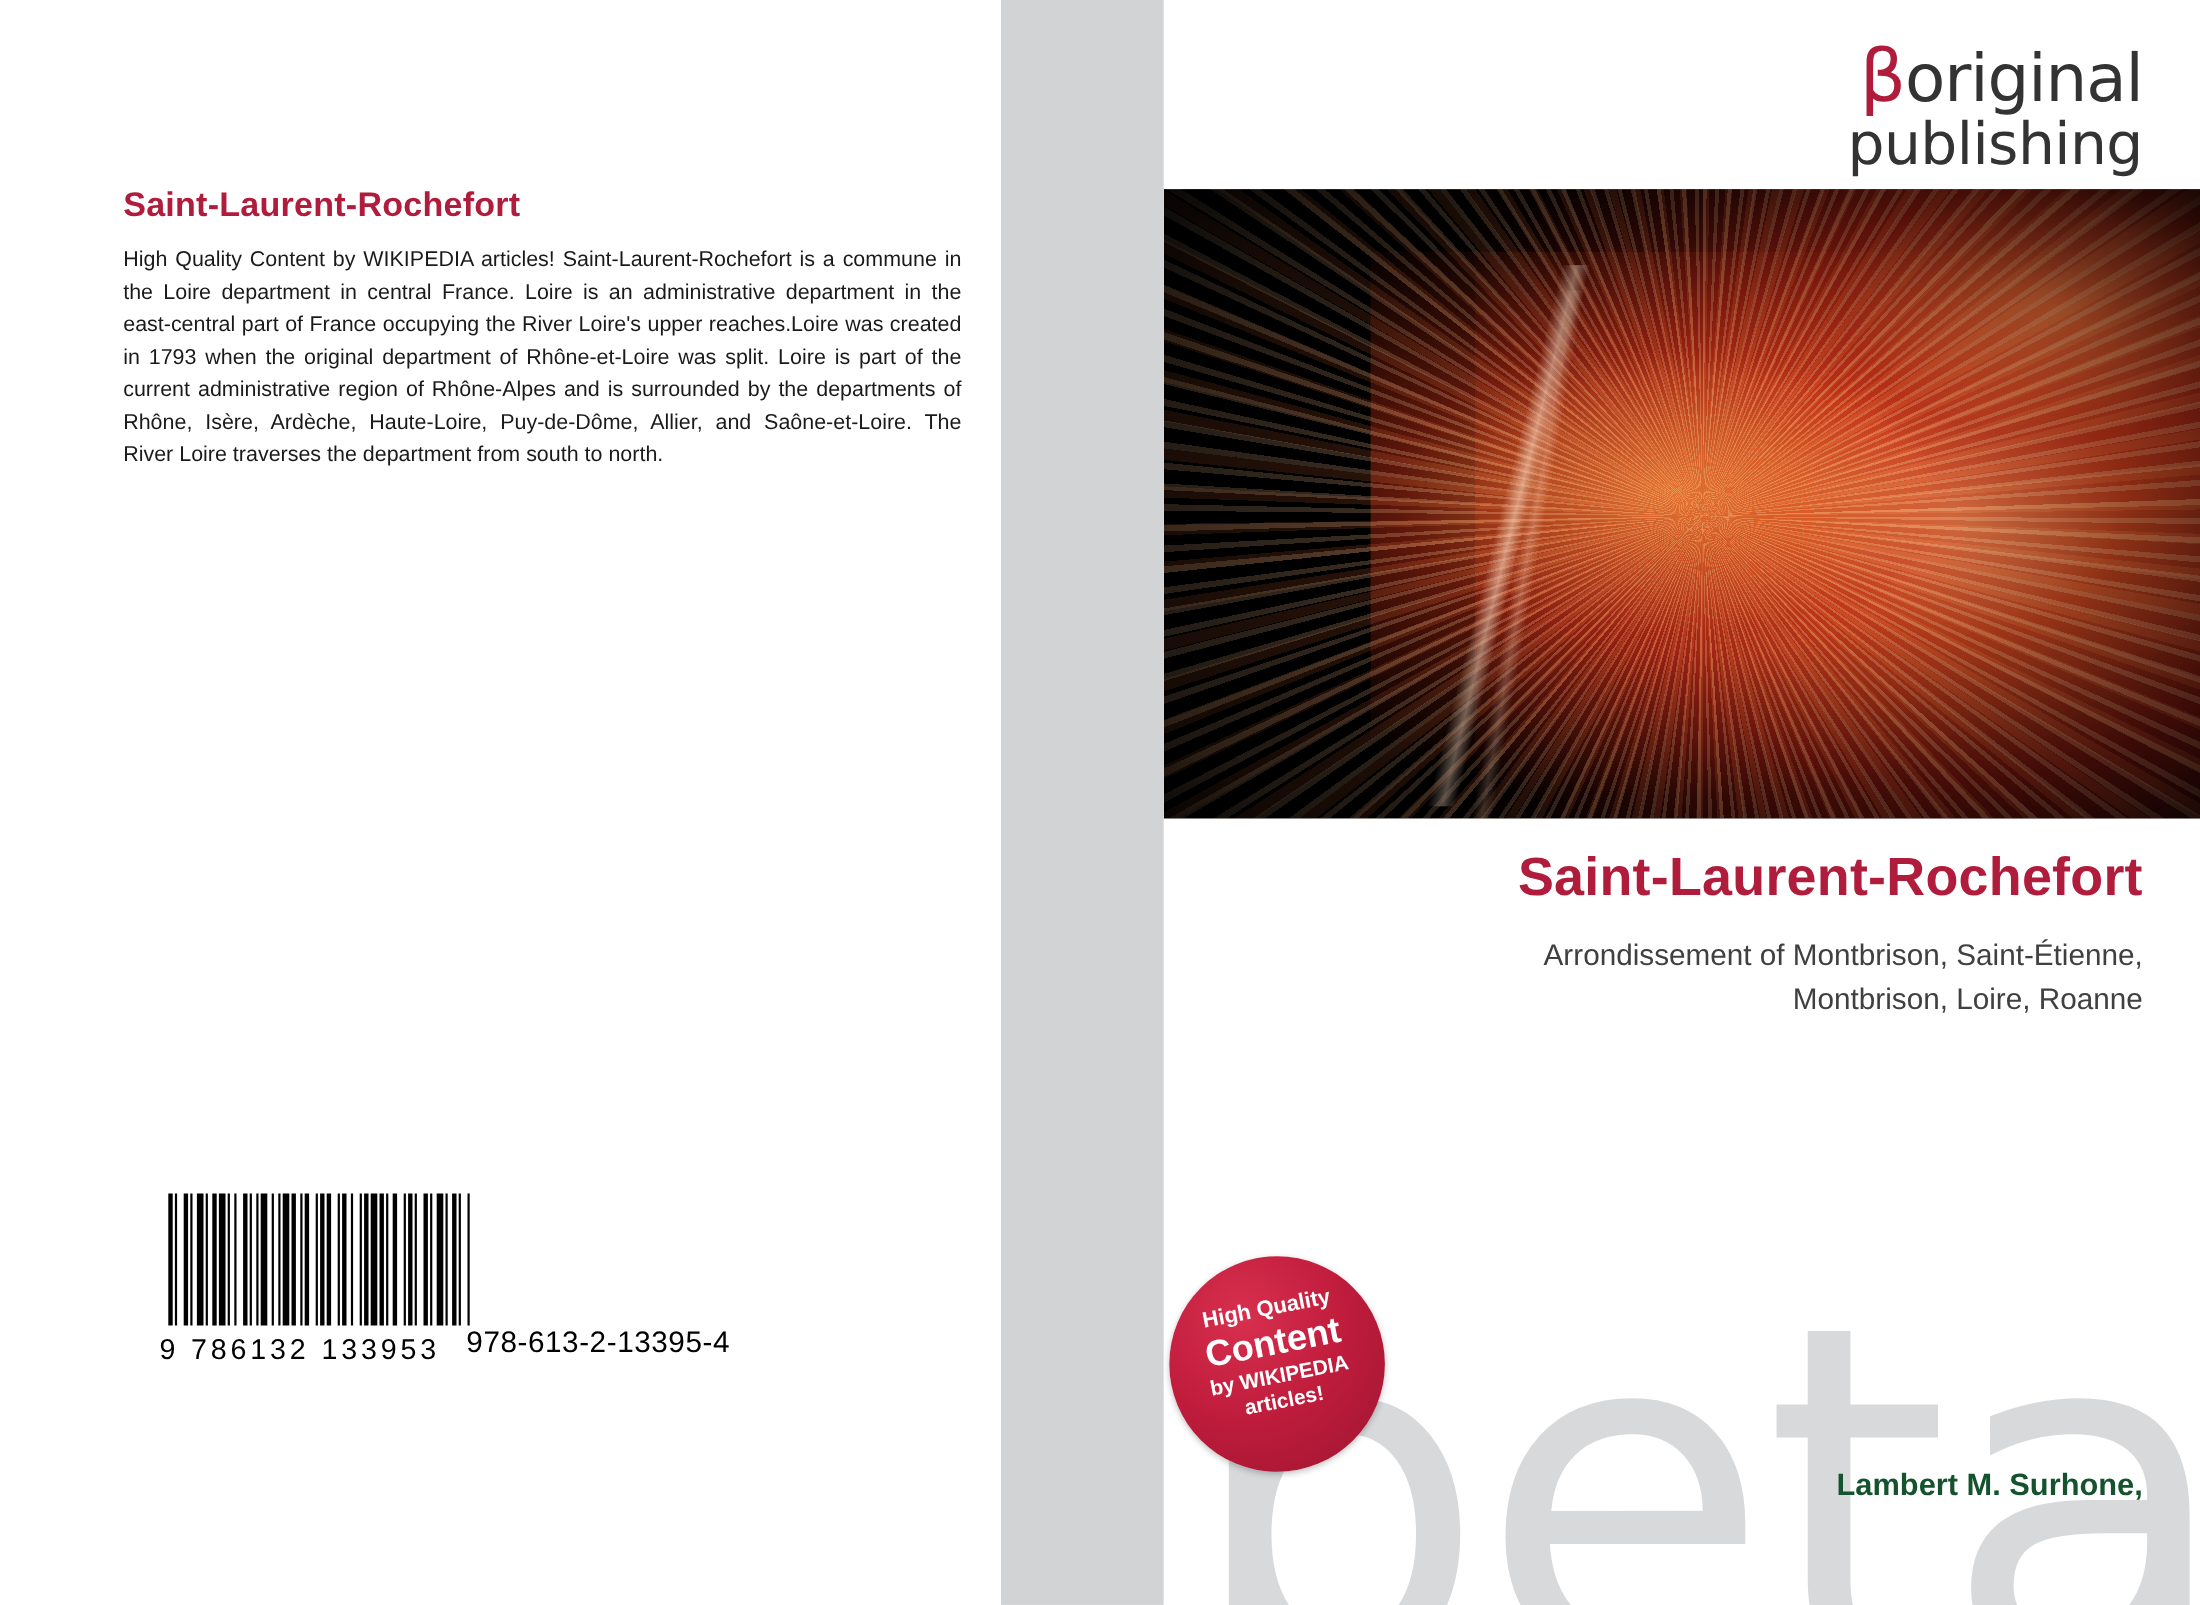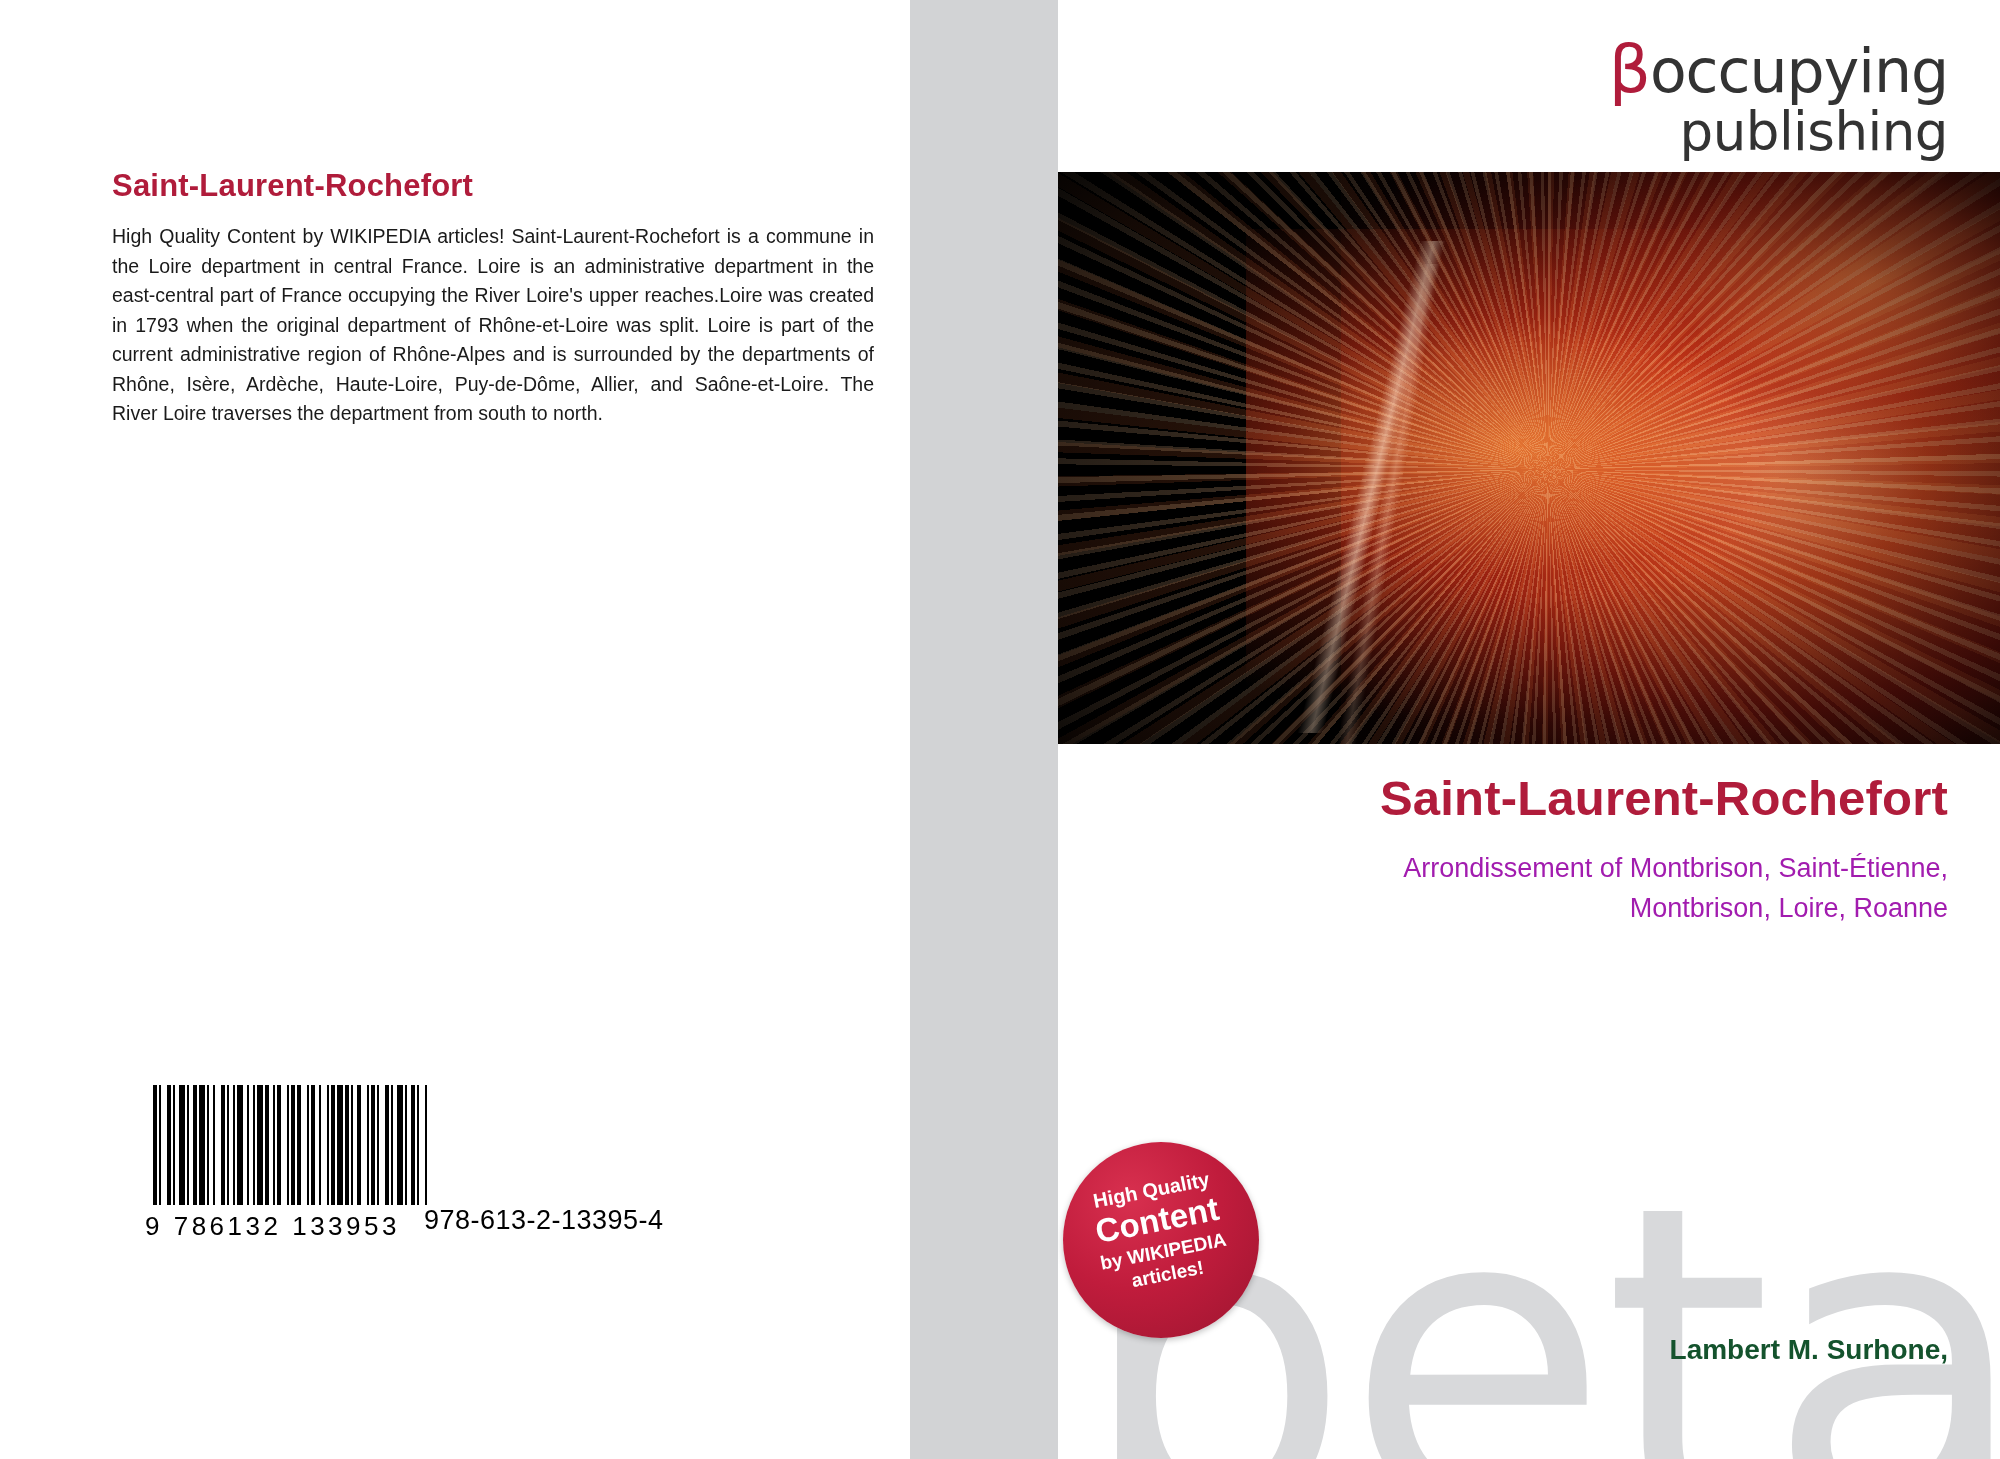--- a/index.html
+++ b/index.html
@@ -238,21 +238,21 @@
     letter-spacing: 0.2px;
   }
   .front-subtitle {
     position: absolute;
     left: 200px;
     right: 52px;
     top: 848px;
     text-align: right;
     font-size: 27px;
     line-height: 40px;
-    color: #a21caf;
+    color: #404040;
   }
 
   
   .sticker {
     position: absolute;
     left: 5px;
     top: 1142px;
     width: 196px;
     height: 196px;
   }
@@ -353,21 +353,21 @@
     </div>
   </div>
 
   <div class="spine"></div>
 
   <div class="front-cover">
 
     <div class="watermark">beta</div>
 
     <div class="publisher-logo">
-      <div class="pl1"><span class="beta-b">β</span><span>occupying</span></div>
+      <div class="pl1"><span class="beta-b">β</span><span>original</span></div>
       <div class="pl2">publishing</div>
     </div>
 
     <div class="hero">
       <div class="glow-a"></div>
       <div class="glow-b"></div>
       <div class="glow-c"></div>
       <div class="rays"></div>
       <div class="rays2"></div>
       <div class="sweep"></div>

